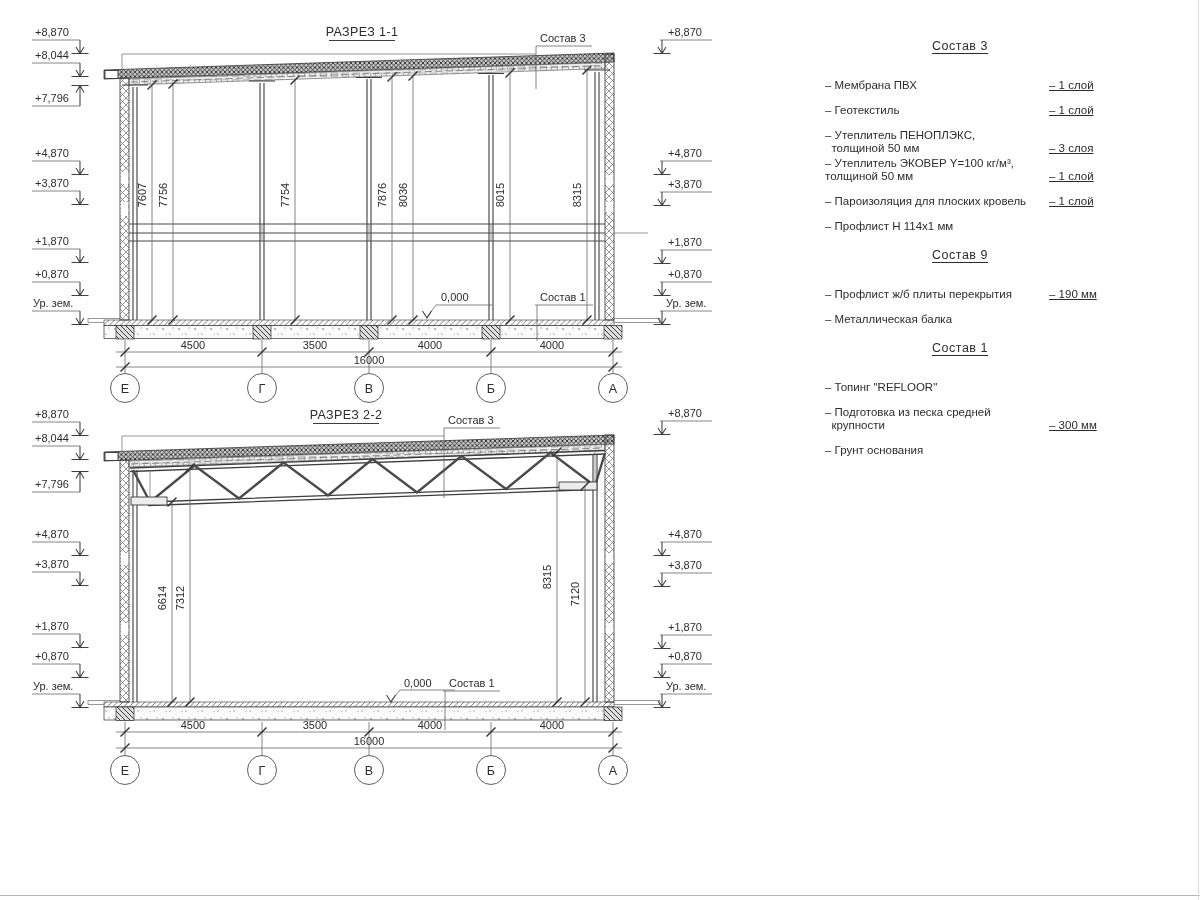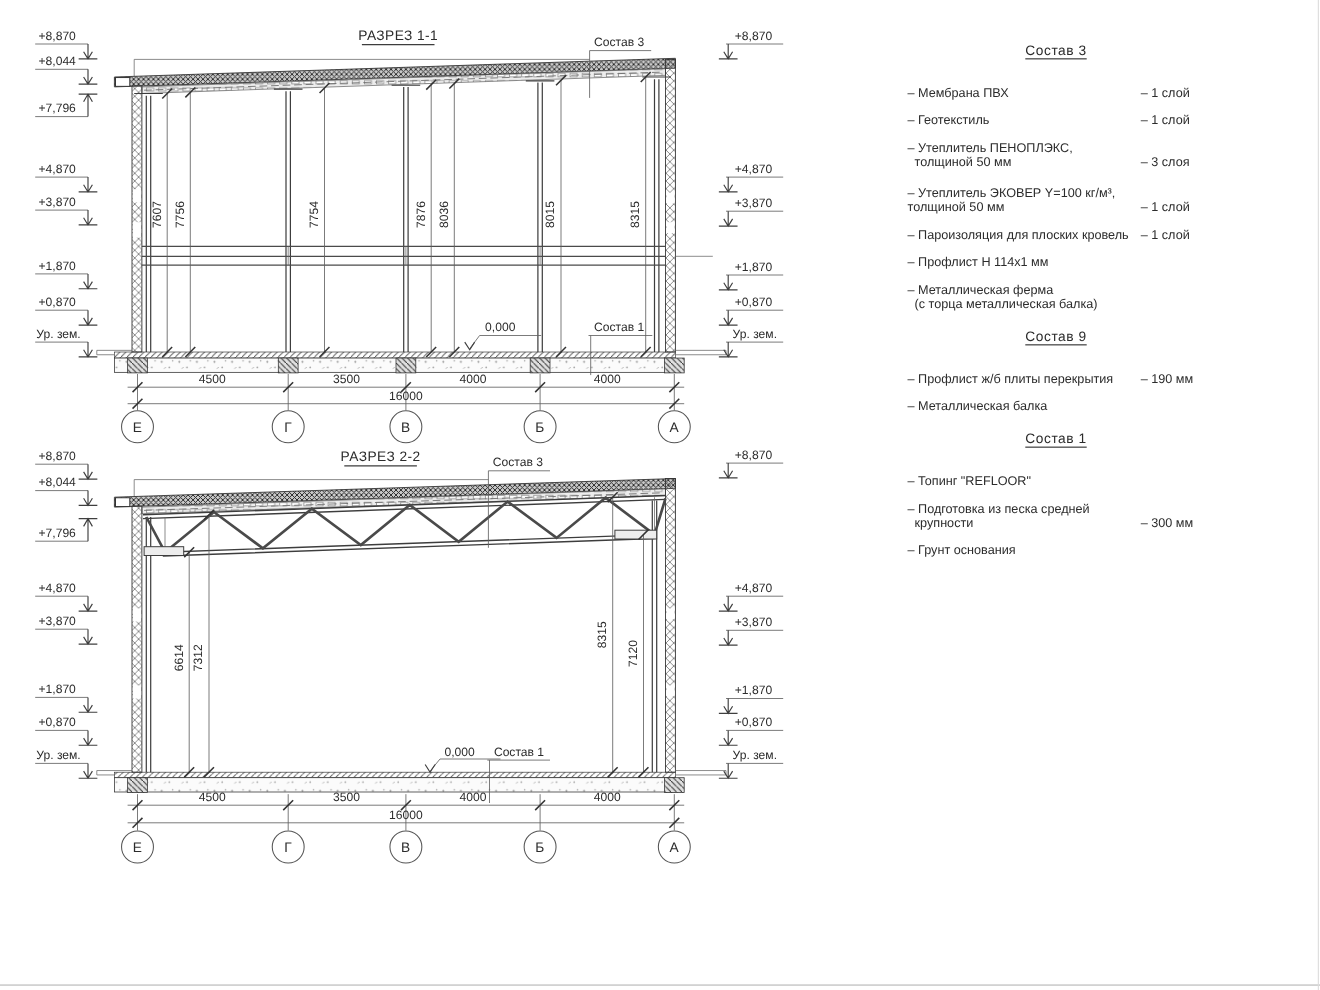--- a/index.html
+++ b/index.html
@@ -18,23 +18,23 @@
   .dash{stroke:#6d6d6d;stroke-width:.8;fill:none;stroke-dasharray:7 3.5;}
   .axc{fill:#fff;stroke:#555;stroke-width:.95;}
   .capr{fill:#fff;stroke:#333;stroke-width:.9;}
   .seat{fill:#ededed;stroke:#3d3d3d;stroke-width:.9;}
   .legend{position:absolute;left:825px;top:40px;width:362px;font-size:11.5px;line-height:13px;}
   .lg-title{width:270px;text-align:center;text-decoration:underline;text-underline-offset:3px;
             font-size:12.5px;letter-spacing:.5px;margin:0 0 26px 0;}
   .lg-group{margin-top:16px;}
   .lg-group:first-child{margin-top:0;}
   .lg-row{position:relative;margin-bottom:12px;}
-  .lg-row.mb2{margin-bottom:15px;}
+  .lg-row.mb2{margin-bottom:2px;}
   .lg-name{display:inline-block;width:215px;white-space:pre-line;}
-  .lg-qty{position:absolute;left:212px;bottom:0;white-space:nowrap;}
+  .lg-qty{position:absolute;left:224px;bottom:0;white-space:nowrap;text-decoration:underline;}
   .edge-b{position:absolute;left:0;right:0;bottom:4px;border-top:1.5px solid #b5b5b5;}
   .edge-r{position:absolute;top:0;bottom:0;right:1px;border-left:1.5px solid #dcdcdc;}
 </style>
 </head>
 <body>
 
 <div class="page">
 <svg width="790" height="830" viewBox="0 0 790 830">
   <defs>
     <pattern id="wallh" width="7" height="7" patternUnits="userSpaceOnUse">
@@ -478,22 +478,20 @@
   <div class="lg-group">
     <div class="lg-title">Состав 3</div>
     <div class="lg-row"><span class="lg-name">– Мембрана ПВХ</span><span class="lg-qty">– 1 слой</span></div>
     <div class="lg-row"><span class="lg-name">– Геотекстиль</span><span class="lg-qty">– 1 слой</span></div>
     <div class="lg-row mb2"><span class="lg-name">– Утеплитель ПЕНОПЛЭКС,
 &nbsp;&nbsp;толщиной 50 мм</span><span class="lg-qty">– 3 слоя</span></div>
     <div class="lg-row"><span class="lg-name">– Утеплитель ЭКОВЕР Y=100 кг/м³,
 толщиной 50 мм</span><span class="lg-qty">– 1 слой</span></div>
     <div class="lg-row"><span class="lg-name">– Пароизоляция для плоских кровель</span><span class="lg-qty">– 1 слой</span></div>
     <div class="lg-row"><span class="lg-name">– Профлист Н 114х1 мм</span><span class="lg-qty"></span></div>
-    <div class="lg-row"><span class="lg-name">– Металлическая ферма
-&nbsp;&nbsp;(с торца металлическая балка)</span><span class="lg-qty"></span></div>
   </div>
   <div class="lg-group">
     <div class="lg-title">Состав 9</div>
     <div class="lg-row"><span class="lg-name">– Профлист ж/б плиты перекрытия</span><span class="lg-qty">– 190 мм</span></div>
     <div class="lg-row"><span class="lg-name">– Металлическая балка</span><span class="lg-qty"></span></div>
   </div>
   <div class="lg-group">
     <div class="lg-title">Состав 1</div>
     <div class="lg-row"><span class="lg-name">– Топинг "REFLOOR"</span><span class="lg-qty"></span></div>
     <div class="lg-row"><span class="lg-name">– Подготовка из песка средней

